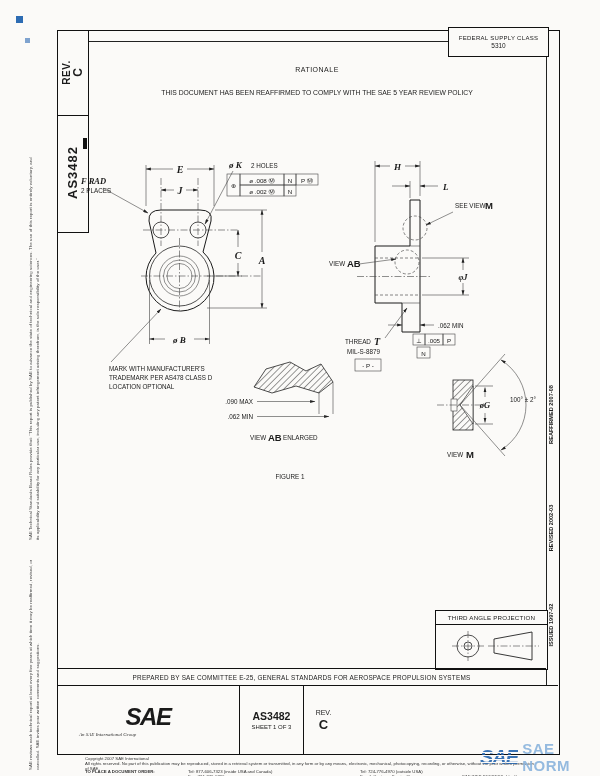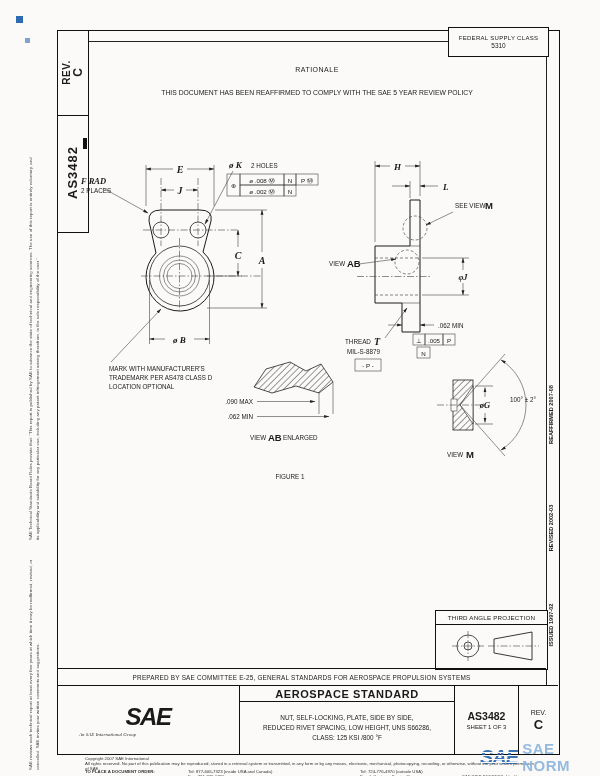--- a/index.html
+++ b/index.html
@@ -329,28 +329,20 @@
     <span>PREPARED BY SAE COMMITTEE E-25, GENERAL STANDARDS FOR AEROSPACE PROPULSION SYSTEMS</span>
   </div>
 
   <div class="abs" id="tblock">
     <div class="cell" id="cLogo">
       <div class="row">
         <span class="sae">SAE</span>
       </div>
       <div class="tag">An SAE International Group</div>
     </div>
-    <div class="cell" id="cTitle">
-      <div class="hd">AEROSPACE STANDARD</div>
-      <div class="bd">
-        <div>NUT, SELF-LOCKING, PLATE, SIDE BY SIDE,</div>
-        <div>REDUCED RIVET SPACING, LOW HEIGHT, UNS S66286,</div>
-        <div>CLASS: 125 KSI /800 °F</div>
-      </div>
-    </div>
     <div class="cell" id="cNum">
       <div class="n">AS3482</div>
       <div class="s">SHEET 1 OF 3</div>
     </div>
     <div class="cell" id="cRev">
       <div class="rl">REV.</div>
       <div class="rv">C</div>
     </div>
   </div>
 

